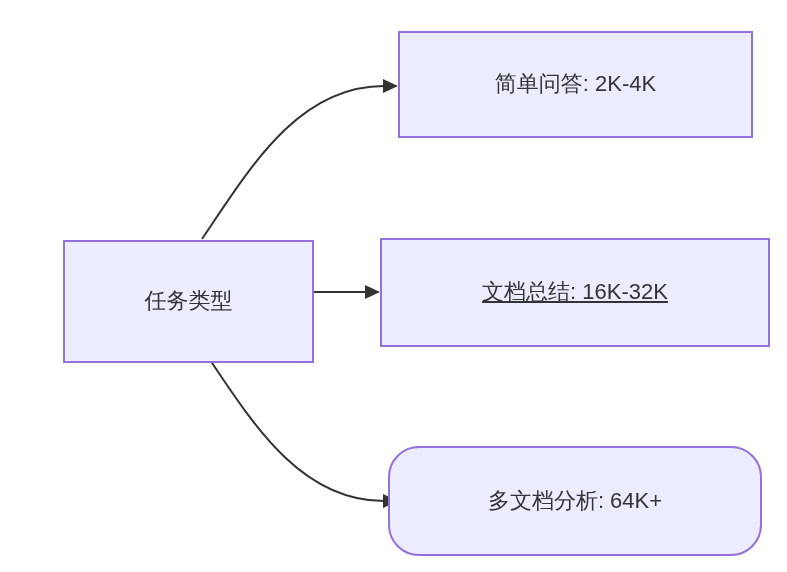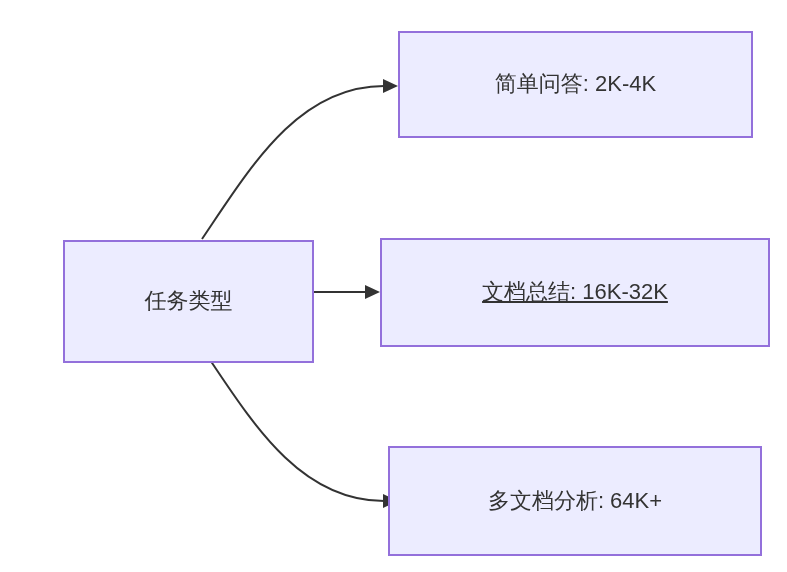--- a/index.html
+++ b/index.html
@@ -43,21 +43,21 @@
     justify-content: center;
     color: var(--text-color);
     font-size: 22px;
     line-height: 1.2;
     white-space: nowrap;
     text-align: left;
   }
   .node-root   { left: 31px;  top: 240px; width: 251px; height: 123px; margin-left: 32px; }
   .node-qa     { left: 398px; top: 31px;  width: 355px; height: 107px; }
   .node-doc    { left: 380px; top: 238px; width: 390px; height: 109px; text-decoration: underline; }
-  .node-multi  { left: 388px; top: 446px; width: 374px; height: 110px; }
+  .node-multi  { left: 388px; top: 446px; width: 374px; height: 110px; border-radius: 31px; }
 </style>
 </head>
 <body>
 
 <div class="canvas">
 
   <svg class="edges" viewBox="0 0 787 572" xmlns="http://www.w3.org/2000/svg" aria-hidden="true">
     <g>
       <path class="edge-line" d="M202,239 C250,168 298,86 384,86"></path>
       <polygon class="arrowhead" points="398,86 383,79 383,93"></polygon>

